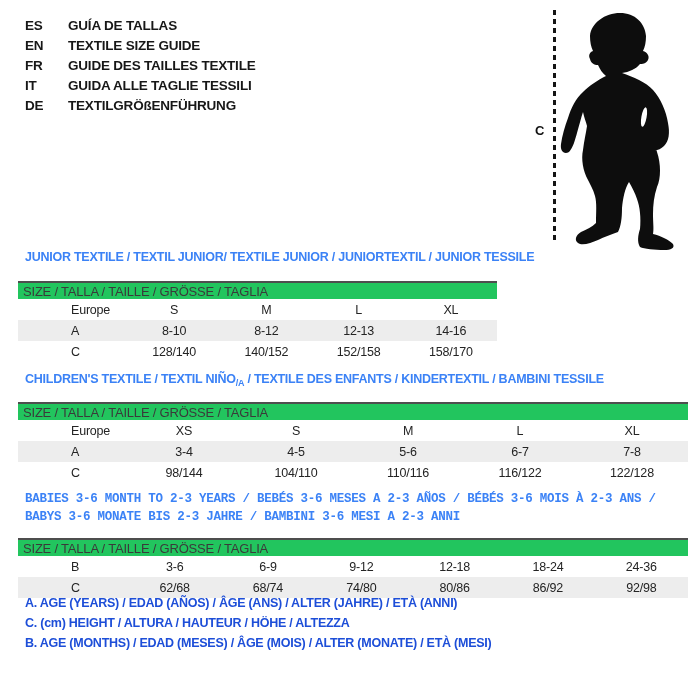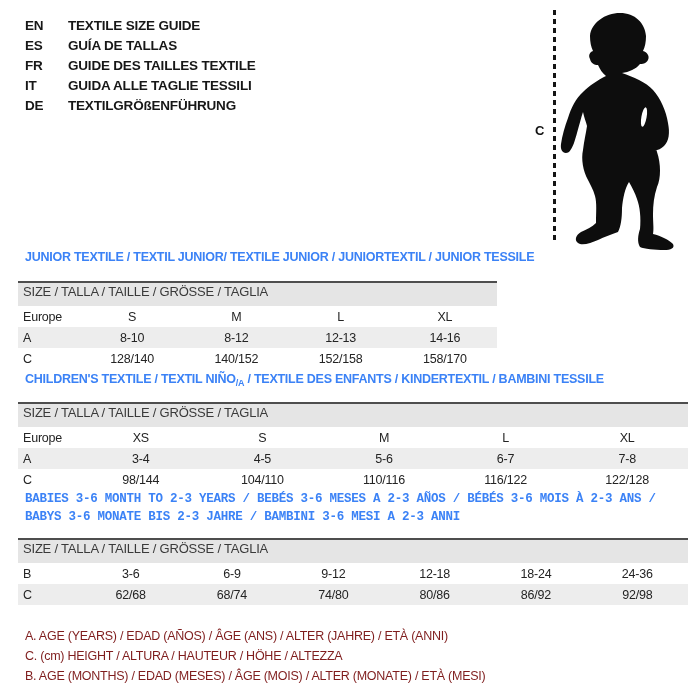--- a/index.html
+++ b/index.html
@@ -17,40 +17,40 @@
   .dash-line { position:absolute; left:553px; top:10px; width:3px; height:232px;
     background:repeating-linear-gradient(to bottom,#141414 0 5px,transparent 5px 9px); }
   .c-label { position:absolute; left:535px; top:123px; font-weight:bold; font-size:13px; color:#111; }
   .figure-svg { position:absolute; left:556px; top:6px; }
   
   .sec-title { position:absolute; left:25px; font-weight:bold; font-size:12.5px; letter-spacing:-0.25px; color:#3b82f6; white-space:nowrap; }
   .sec-title.two-line { line-height:17.5px;font-family:Liberation Mono, monospace; }
   .sub { font-size:9px; vertical-align:-3px; }
   
   .sizetable { position:absolute; left:18px; font-size:12.5px; letter-spacing:-0.2px; color:#242424; }
-  .bar { background:#e5e5e5; border-top:2px solid #4e4e4e; height:25px; line-height:18px; padding-left:5px;
+  .bar { background:#22c55e; border-top:2px solid #4e4e4e; height:18px; line-height:18px; padding-left:5px;
          color:#3a3a3a; font-size:13px; }
   .trow { display:flex; height:21px; align-items:center; }
   .trow.gray { background:#ededed; }
-  .tlabel { width:62px; padding-left:5px; }
+  .tlabel { width:62px; padding-left:5px;margin-left:48px; }
   .tcell { flex:1; text-align:center; }
   
-  .legend { position:absolute; left:25px; top:626px; font-weight:normal; font-size:12.5px; letter-spacing:-0.25px; line-height:20px; color:#7f1d1d; }
+  .legend { position:absolute; left:25px; top:593px; font-weight:bold; font-size:12.5px; letter-spacing:-0.25px; line-height:20px; color:#1d4ed8; }
 </style>
 </head>
 <body>
 
 <div class="lang">
   <div class="lang-row">
+    <span class="lang-code">ES</span>
+    <span>GUÍA DE TALLAS</span>
+  </div>
+  <div class="lang-row">
     <span class="lang-code">EN</span>
     <span>TEXTILE SIZE GUIDE</span>
-  </div>
-  <div class="lang-row">
-    <span class="lang-code">ES</span>
-    <span>GUÍA DE TALLAS</span>
   </div>
   <div class="lang-row">
     <span class="lang-code">FR</span>
     <span>GUIDE DES TAILLES TEXTILE</span>
   </div>
   <div class="lang-row">
     <span class="lang-code">IT</span>
     <span>GUIDA ALLE TAGLIE TESSILI</span>
   </div>
   <div class="lang-row">

